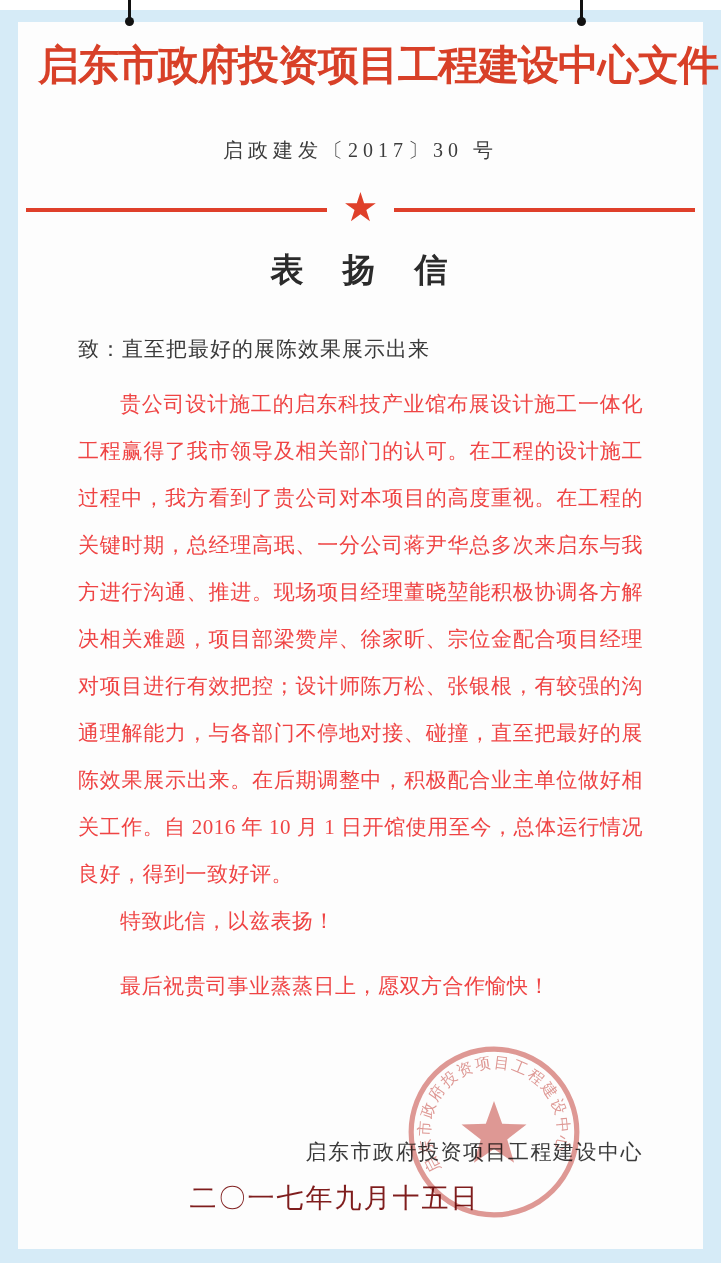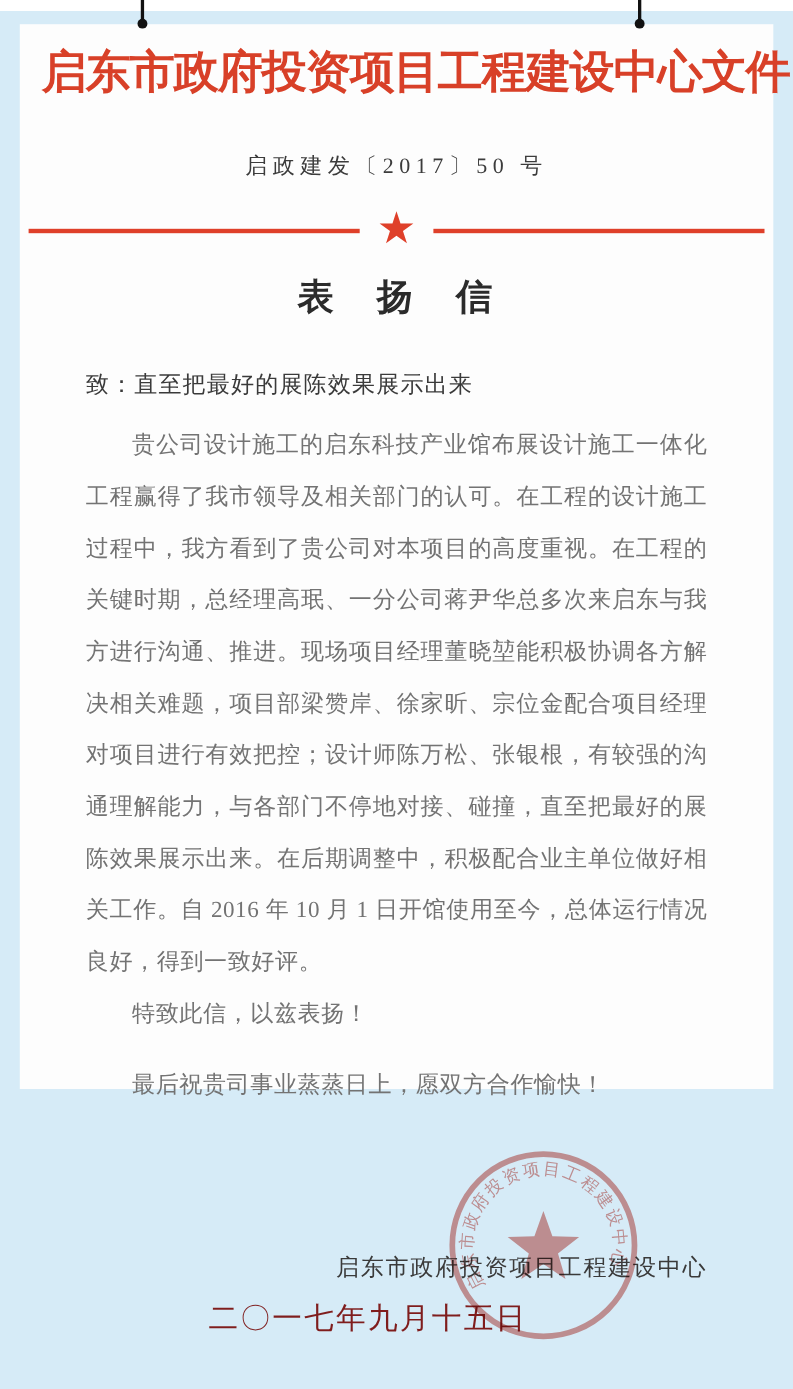--- a/index.html
+++ b/index.html
@@ -20,21 +20,21 @@
   }
   .reg-mark .dot {
     position: absolute; left: -3px; top: 17px;
     width: 9px; height: 9px; border-radius: 50%;
     background: #111;
   }
   .reg-left  { left: 128px; }
   .reg-right { left: 580px; }
   .paper {
     position: absolute; left: 18px; top: 22px;
-    width: 685px; height: 968px;
+    width: 685px; height: 1227px;
     background: #fdfdfd;
     box-sizing: border-box;
     padding: 0 60px;
   }
   .doc-header {
     margin: 16px -40px 0;
     text-align: center;
     font-family: "Liberation Sans", "DejaVu Sans", sans-serif;
     font-weight: 700;
     font-size: 41px;
@@ -78,21 +78,21 @@
   .recipient {
     margin: 42px 0 0;
     font-size: 21px;
     color: #3a3a3a;
     letter-spacing: 1px;
   }
   .body-p {
     margin: 0;
     font-size: 21px;
     line-height: 47px;
-    color: #737373;
+    color: #ef4444;
     letter-spacing: 0.5px;
     text-align: justify;
     text-indent: 2em;
   }
   .p-first { margin-top: 18px; }
   .p-second { margin-top: 18px; }
   .signature { margin-top: 128px; position: relative; z-index: 1; }
   .sig-org {
     text-align: right;
     font-size: 21px;
@@ -127,21 +127,21 @@
     <div class="dot"></div>
   </div>
   <div class="reg-mark reg-right">
     <div class="dot"></div>
   </div>
 
   <div class="paper">
 
     <h1 class="doc-header">启东市政府投资项目工程建设中心文件</h1>
 
-    <div class="doc-no">启政建发〔2017〕50 号</div>
+    <div class="doc-no">启政建发〔2017〕30 号</div>
 
     <div class="divider">
       <span class="line"></span>
       <span class="star">★</span>
       <span class="line"></span>
     </div>
 
     <h2 class="letter-title">表　扬　信</h2>
 
     <p class="recipient">致：直至把最好的展陈效果展示出来</p>

